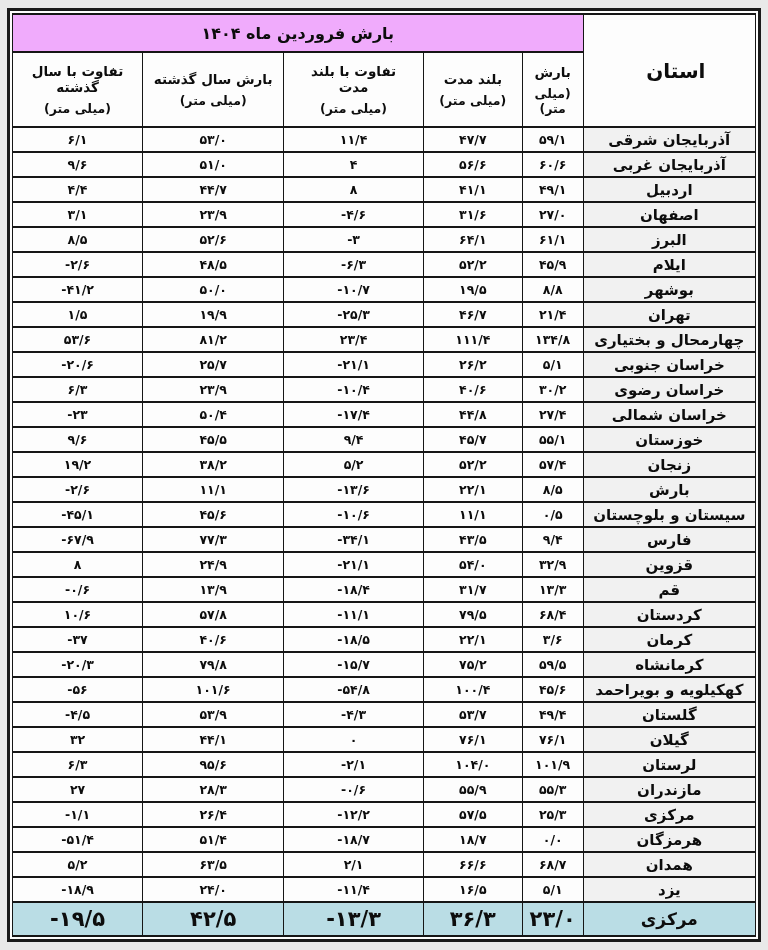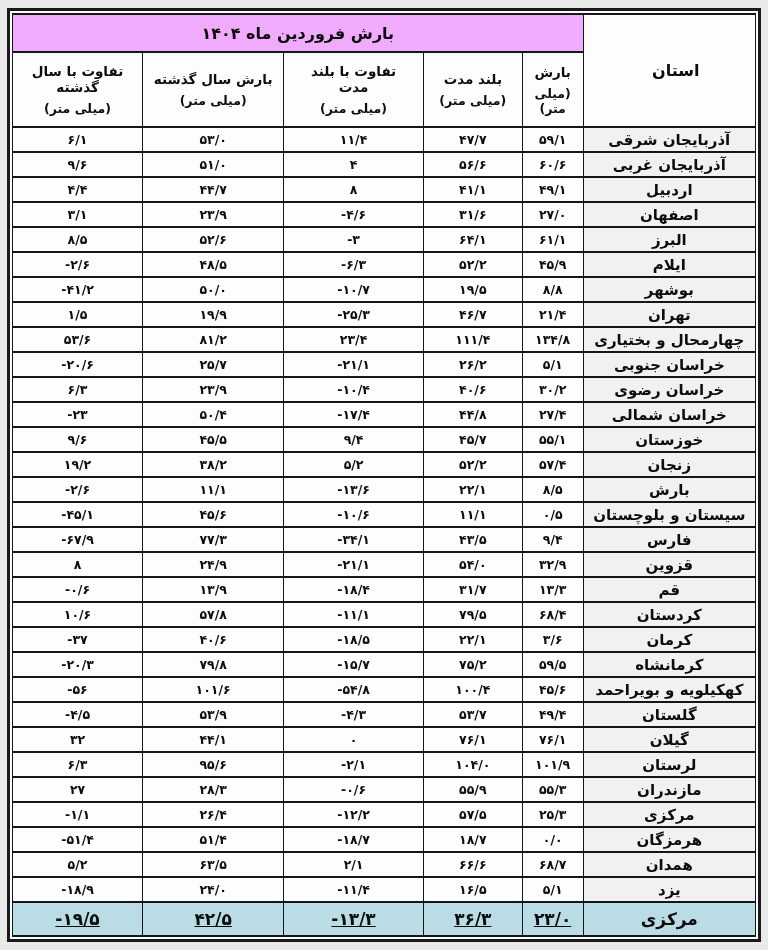--- a/index.html
+++ b/index.html
@@ -30,34 +30,34 @@
     text-align: center;
     vertical-align: middle;
     padding: 1px 3px;
     color: #0d0d0d;
     font-weight: bold;
   }
   tr.title-row { height: 38px; }
   tr.colhead-row { height: 52px; }
   tfoot tr { height: 34px; }
   .title-cell { font-size: 16px; background: #f0abfc; }
-  .province-head { font-size: 16px; background: #fdfdfd; padding-left: 16px; }
+  .province-head { font-size: 20px; background: #fdfdfd; padding-left: 16px; }
   .col-head { font-size: 13.5px; background: #fdfdfd; padding: 10px; }
   .col-head .lbl { display: block; }
   .col-head .unit { display: block; font-size: 12.5px; margin-top: 6px; }
   tbody th.prov { font-size: 15px; background: #f1f1f1; }
   td.num {
     font-size: 12.5px;
     direction: ltr;            
     unicode-bidi: embed;
     background: #fdfdfd;
   }
   tfoot .total th.prov { font-size: 17px; }
   tfoot .total th, tfoot .total td { background: #badde5; }
-  tfoot .total td.num { font-size: 17px; text-decoration: underline; }
+  tfoot .total td.num { font-size: 21px; }
   .watermark-logo {
     position: absolute;
     left: 50%; top: 810px;
     transform: translate(-50%, -50%);
     font-size: 86px;
     font-weight: bold;
     color: #8cc799;
     opacity: 0.5;
     white-space: nowrap;
     pointer-events: none;

